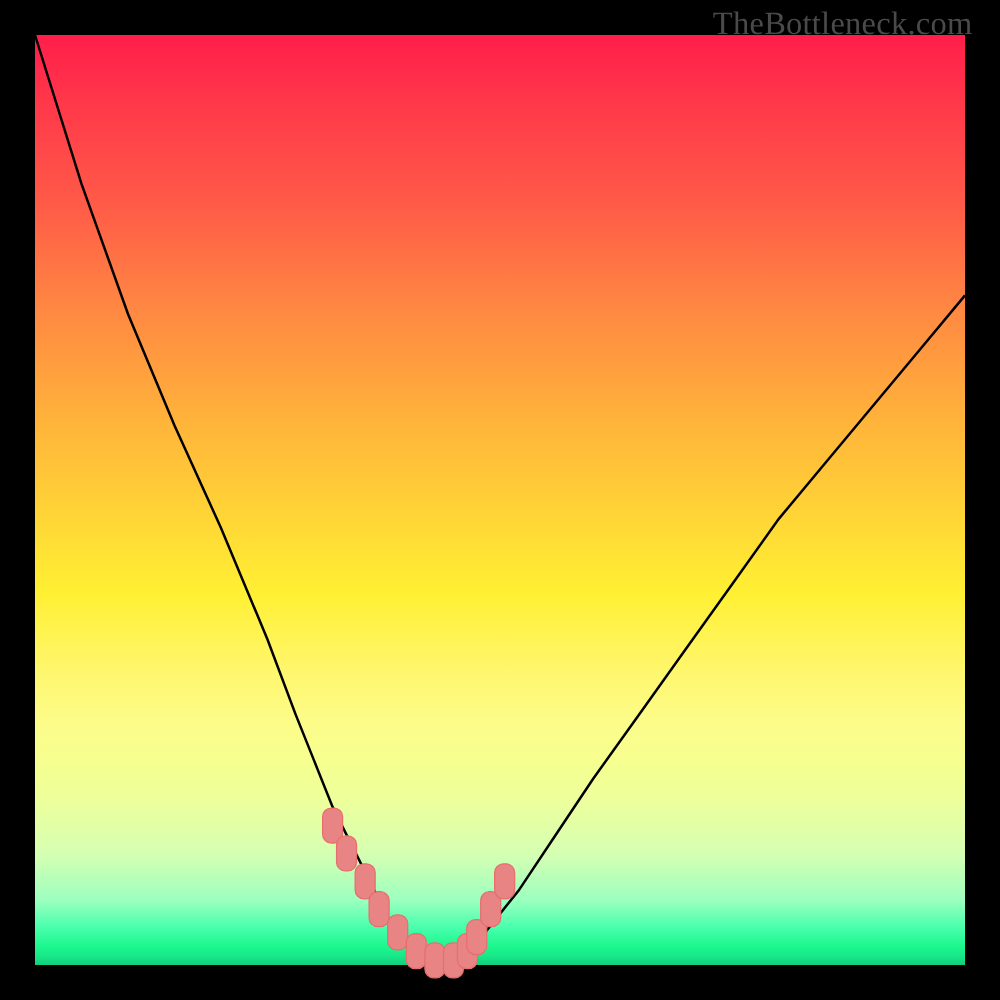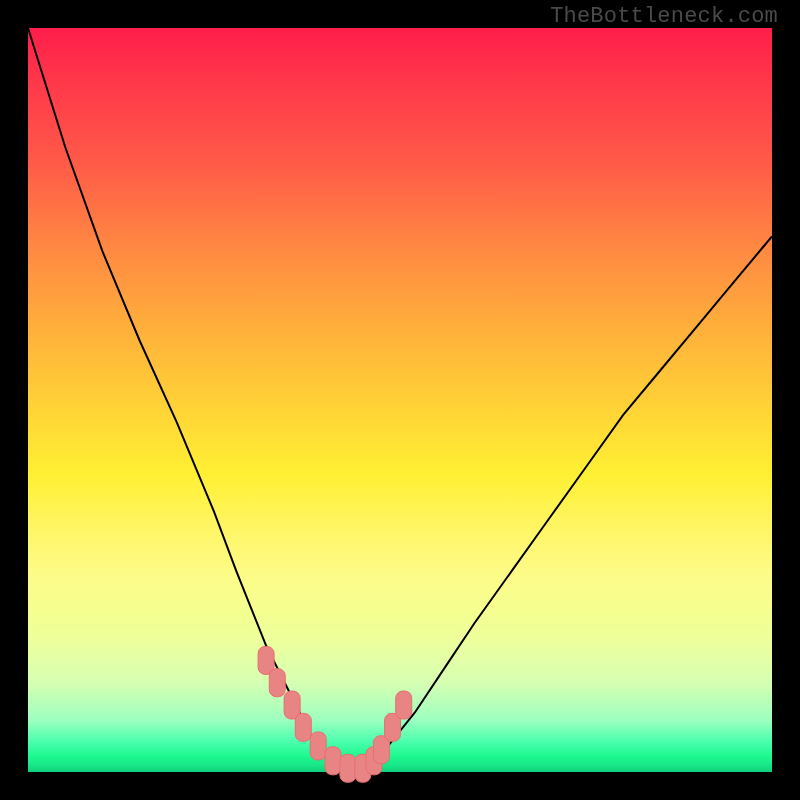--- a/index.html
+++ b/index.html
@@ -37,22 +37,22 @@
       #48ffac 96%,
       #1cf78e 98%,
       #18e889 99%,
       #10d07d 100%
     );
   }
   .watermark {
     position: absolute;
     top: 4px;
     right: 22px;
-    font-family: Liberation Mono, monospace;
-    font-size: 22px;
+    font-family: Liberation Serif, serif;
+    font-size: 26px;
     color: #4a4a4a;
     letter-spacing: 0.2px;
     user-select: none;
   }
   svg.curves {
     position: absolute;
     left: 0; top: 0;
     width: 744px;
     height: 744px;
     overflow: visible;

